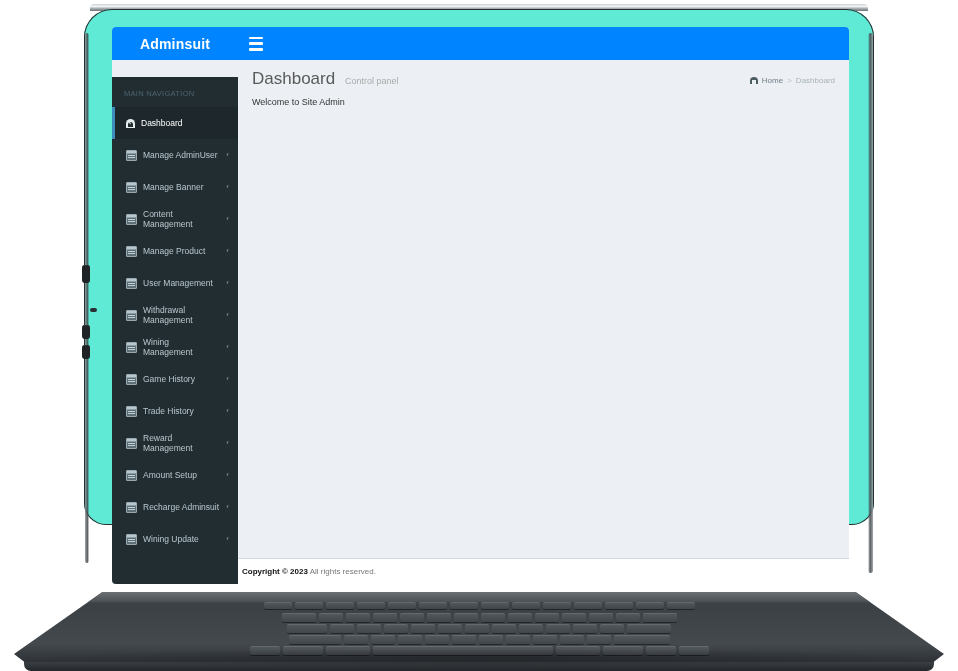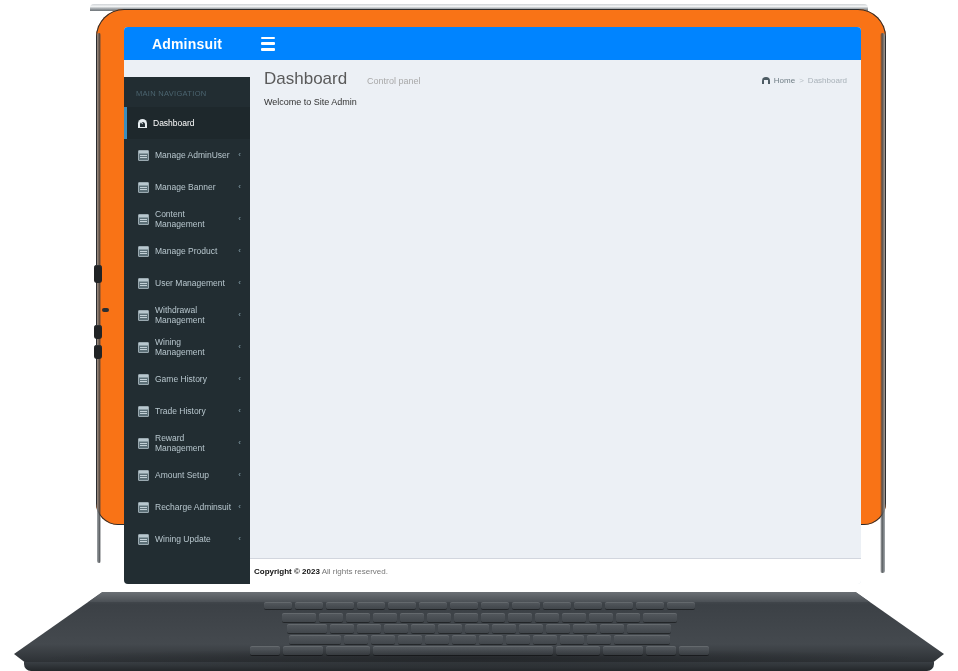--- a/index.html
+++ b/index.html
@@ -10,22 +10,22 @@
   
   .device{position:absolute;left:84px;top:4px;width:790px;height:600px;}
 
   
   .lid-edge{
     position:absolute;left:6px;top:0px;width:778px;height:7px;
     background:linear-gradient(to bottom,#cfd3d6 0%,#f2f4f5 35%,#9aa0a4 70%,#6e7478 100%);
     border-radius:4px 4px 0 0;
   }
   .lid{
-    position:absolute;left:12px;top:5px;width:790px;height:516px;
-    background:#f97316;
+    position:absolute;left:0px;top:5px;width:790px;height:516px;
+    background:#5eead4;
     border-radius:28px 28px 22px 22px;
     box-shadow:inset 0 0 0 1px #2a2d30;
   }
   
   .lid-hl-left{
     position:absolute;left:1px;top:24px;width:4px;height:530px;
     background:linear-gradient(to right,#8e9498,#3a3e42 70%,rgba(0,0,0,0));
     border-radius:3px;opacity:.85;
   }
   .lid-hl-right{
@@ -113,21 +113,21 @@
   .content-col{flex:1;display:flex;flex-direction:column;min-width:0;background:#ecf0f5;}
 
   .page-head{
     padding:10px 14px 0 14px;display:flex;align-items:flex-start;
     justify-content:space-between;flex:0 0 auto;
   }
   .page-title{
     font-size:17px;color:#5a5a5a;font-weight:normal;margin:0;line-height:1.1;
     white-space:nowrap;
   }
-  .page-title small{font-size:9px;color:#a9a9a9;margin-left:15px;}
+  .page-title small{font-size:9px;color:#a9a9a9;margin-left:5px;}
   .breadcrumb{
     display:flex;align-items:center;gap:4px;font-size:8px;color:#97a0a8;
     margin-top:6px;white-space:nowrap;flex:0 0 auto;
   }
   .breadcrumb .home-ic{
     width:8px;height:7px;background:#4d5b63;border-radius:4px 4px 0 0;position:relative;
     display:inline-block;
   }
   .breadcrumb .home-ic:after{
     content:"";position:absolute;left:2px;top:3px;width:4px;height:4px;background:#ecf0f5;

